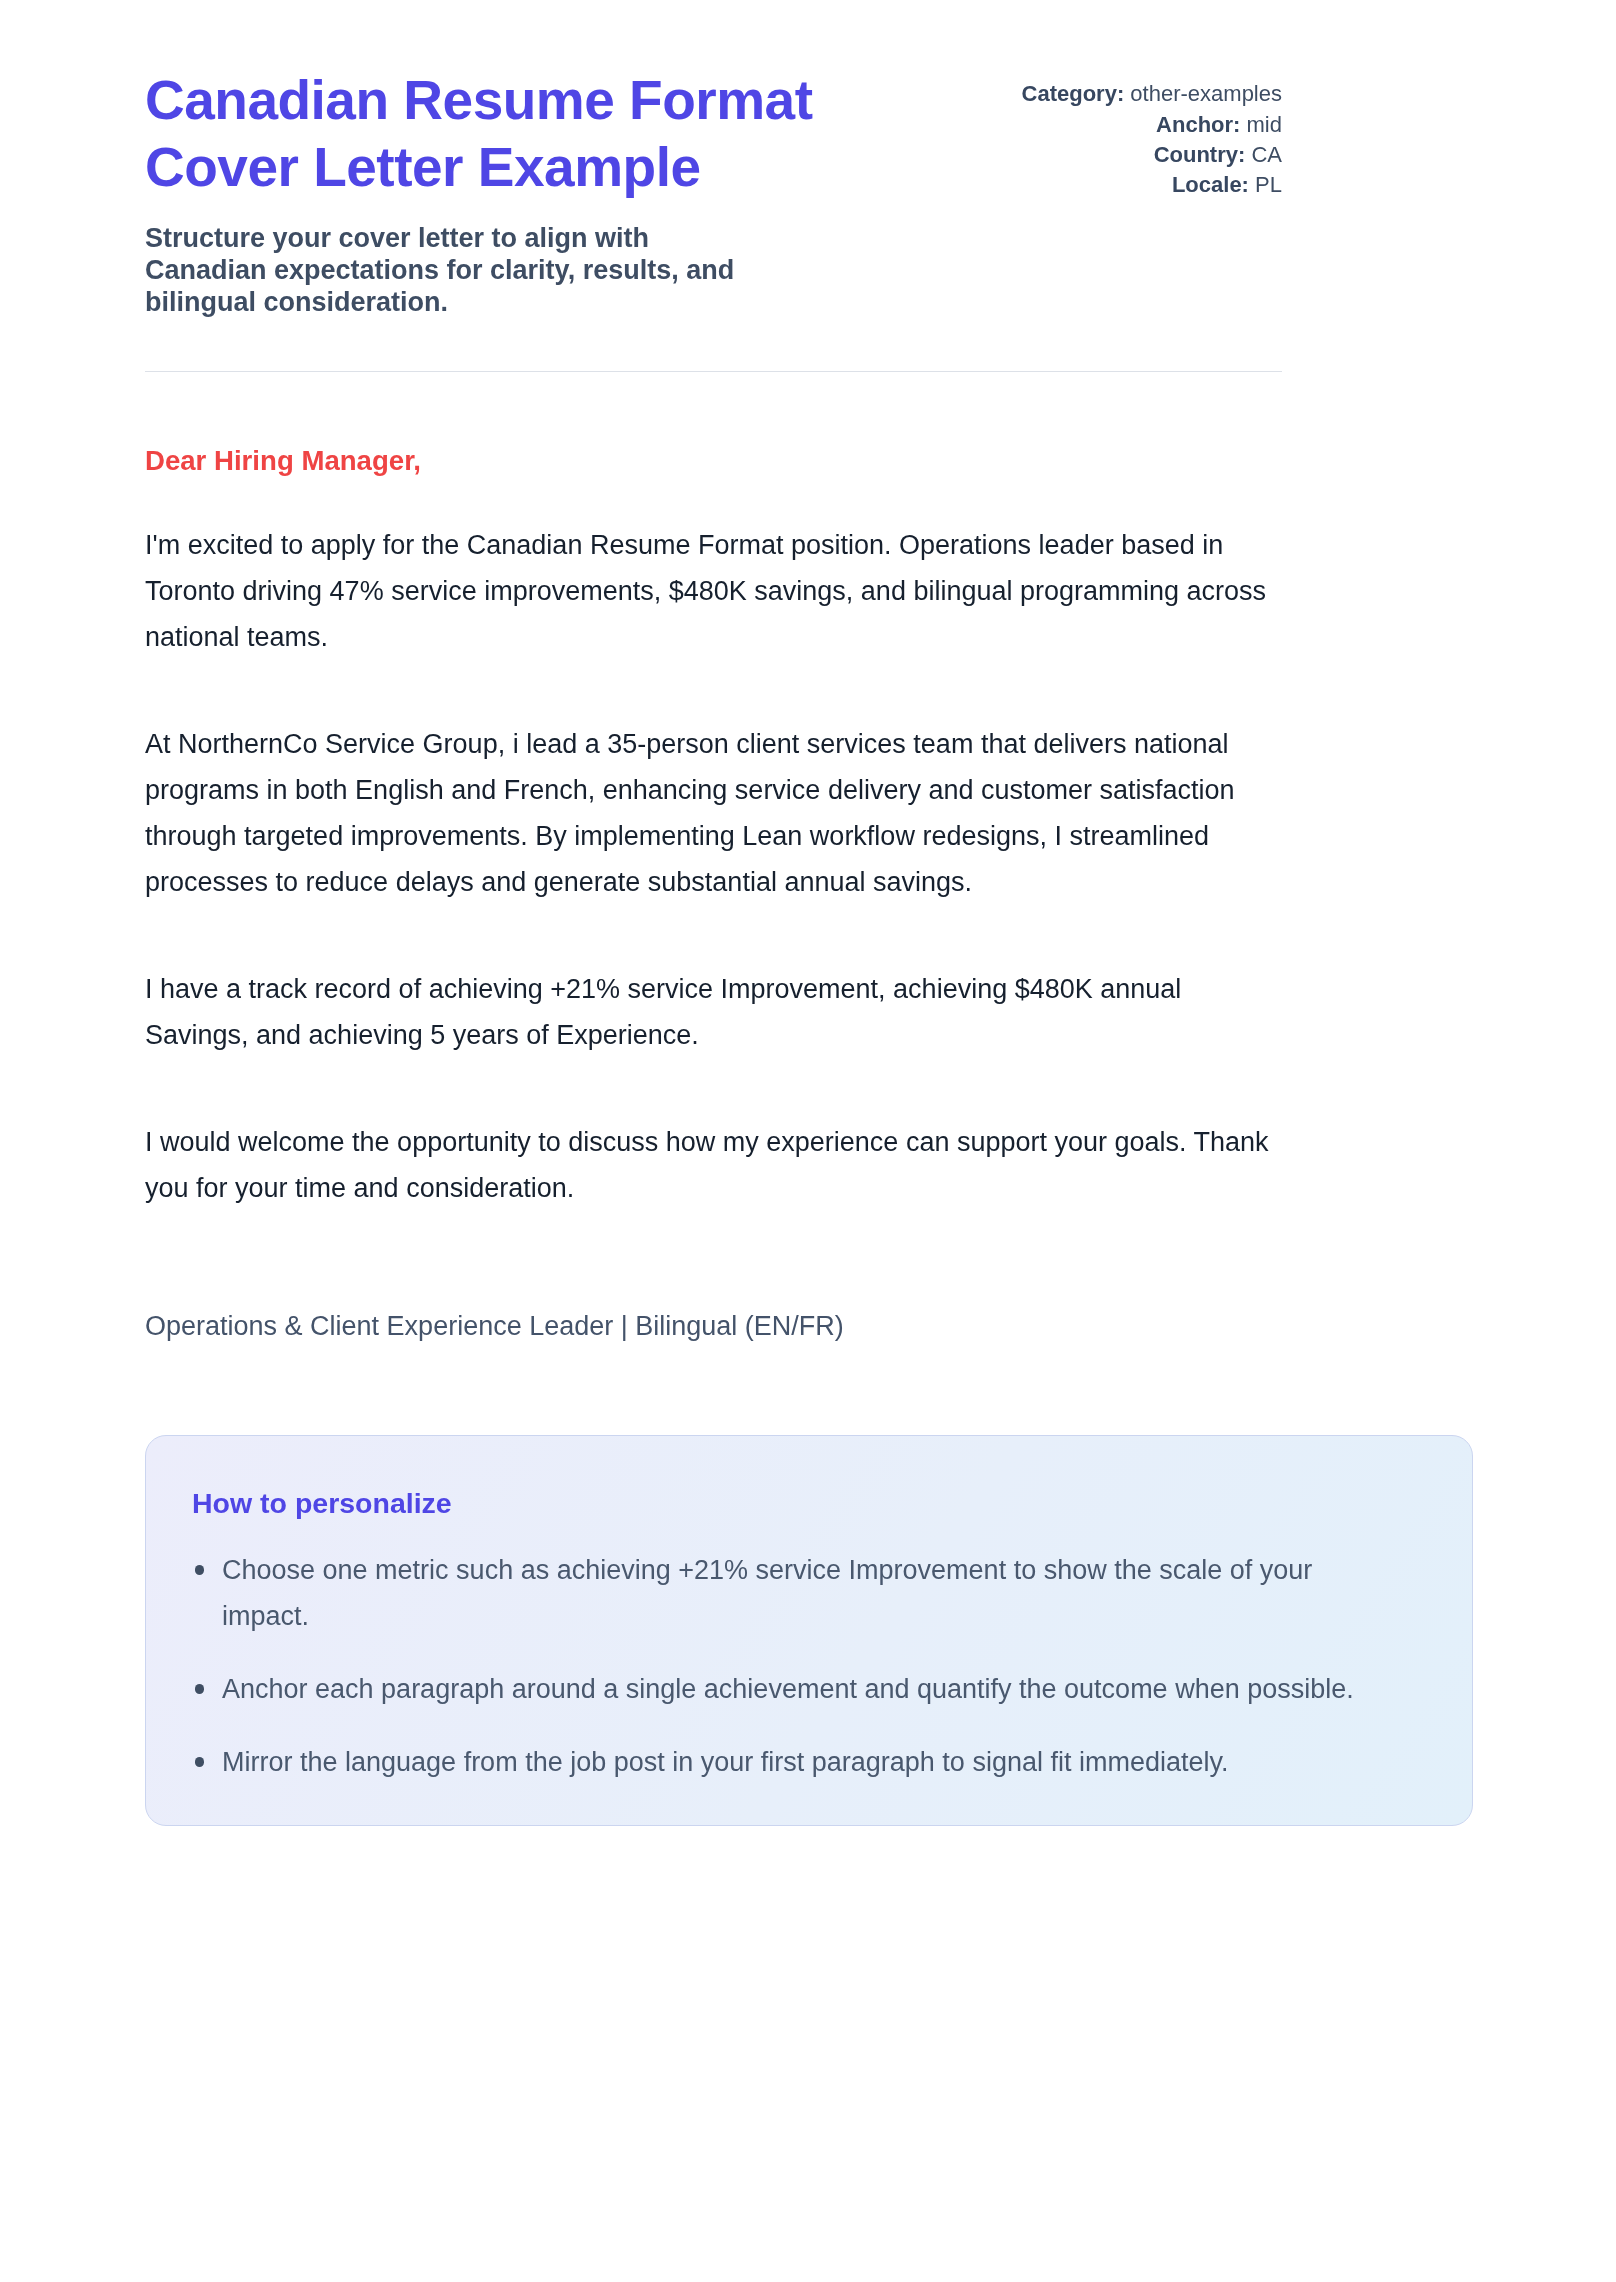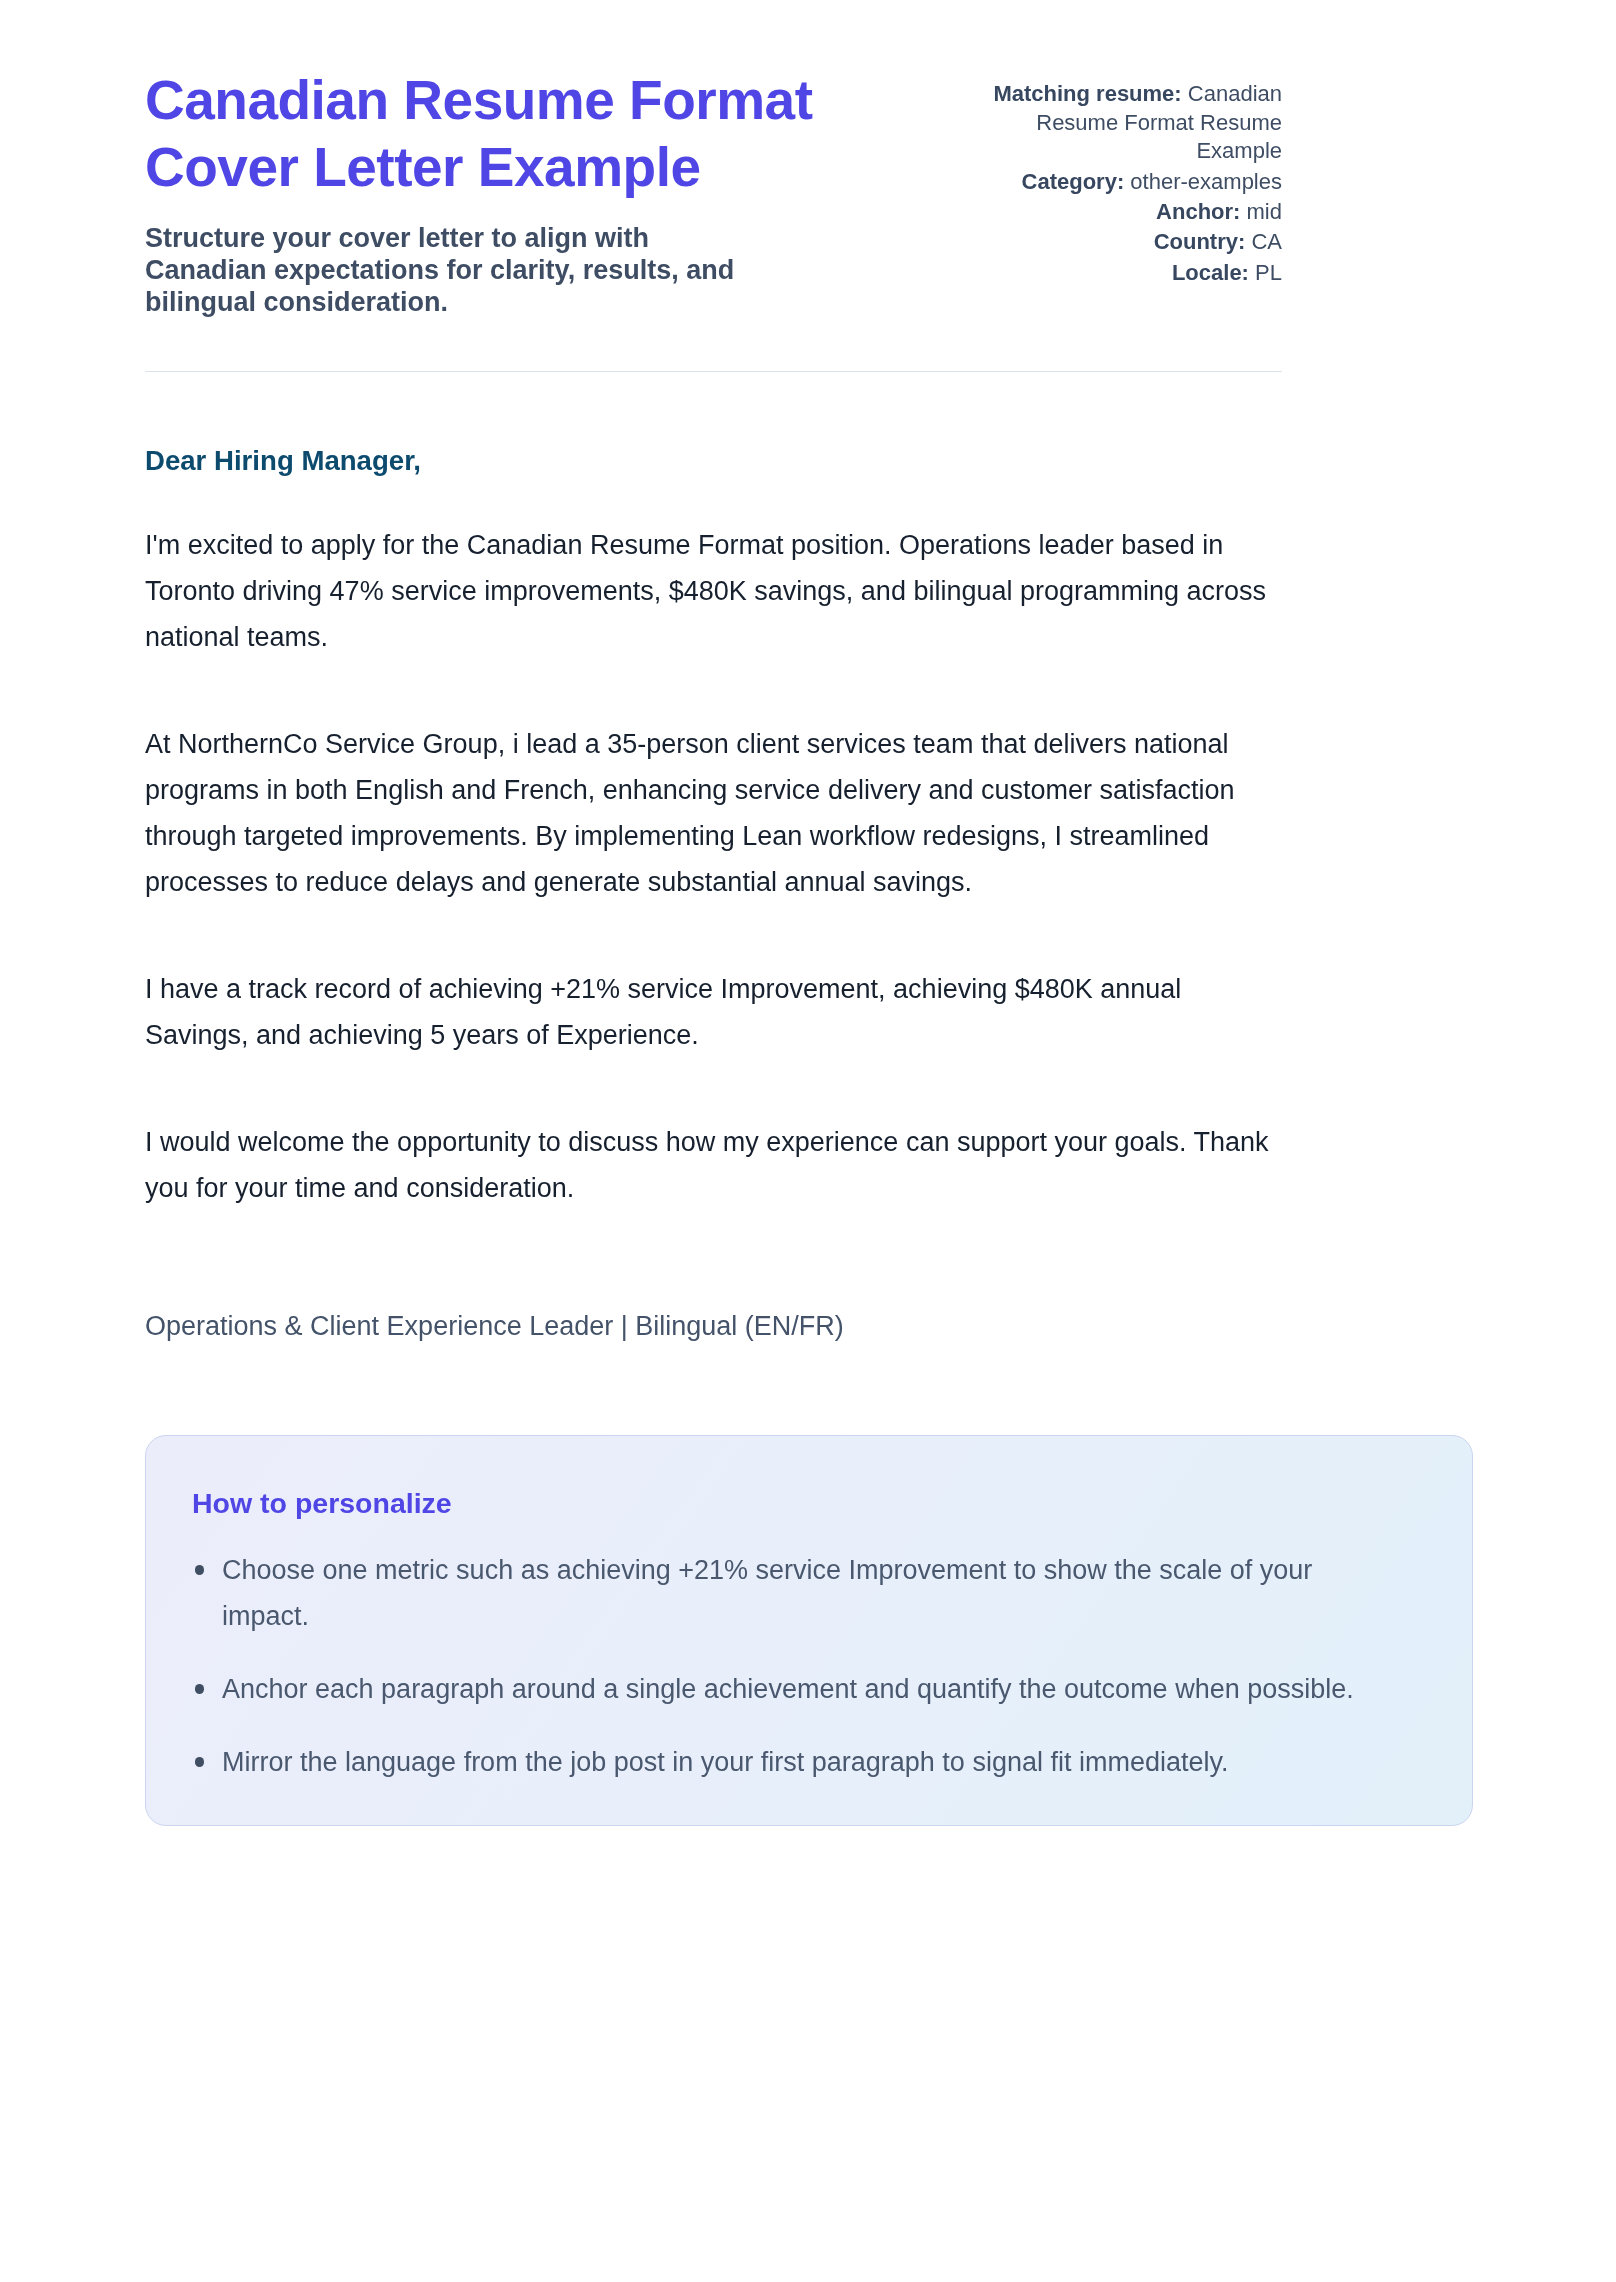--- a/index.html
+++ b/index.html
@@ -53,21 +53,21 @@
   .meta-label { font-weight: 700; color: #374760; }
   
   .divider {
     border: none;
     border-top: 1.9px solid #dde1e8;
     margin-top: 53px;
   }
   
   .greeting {
     margin-top: 70px;
-    color: #0c4a6e;
+    color: #ef4444;
     font-size: 27.6px;
     font-weight: 700;
     line-height: 38px;
   }
   .letter-paragraph {
     margin-top: 42px;
     font-size: 27px;
     line-height: 46px;
     color: #16202e;
     max-width: 1294px;
@@ -132,24 +132,20 @@
 
 <div class="page">
 
   <div class="header">
     <div class="title-block">
       <h1 class="page-title">Canadian Resume Format Cover Letter Example</h1>
       <div class="page-subtitle">Structure your cover letter to align with Canadian expectations for clarity, results, and bilingual consideration.</div>
     </div>
     <div class="meta-block">
       <div class="meta-line">
-        <span class="meta-label">Matching resume:</span>
-        <span>Canadian Resume Format Resume Example</span>
-      </div>
-      <div class="meta-line">
         <span class="meta-label">Category:</span>
         <span>other-examples</span>
       </div>
       <div class="meta-line">
         <span class="meta-label">Anchor:</span>
         <span>mid</span>
       </div>
       <div class="meta-line">
         <span class="meta-label">Country:</span>
         <span>CA</span>

